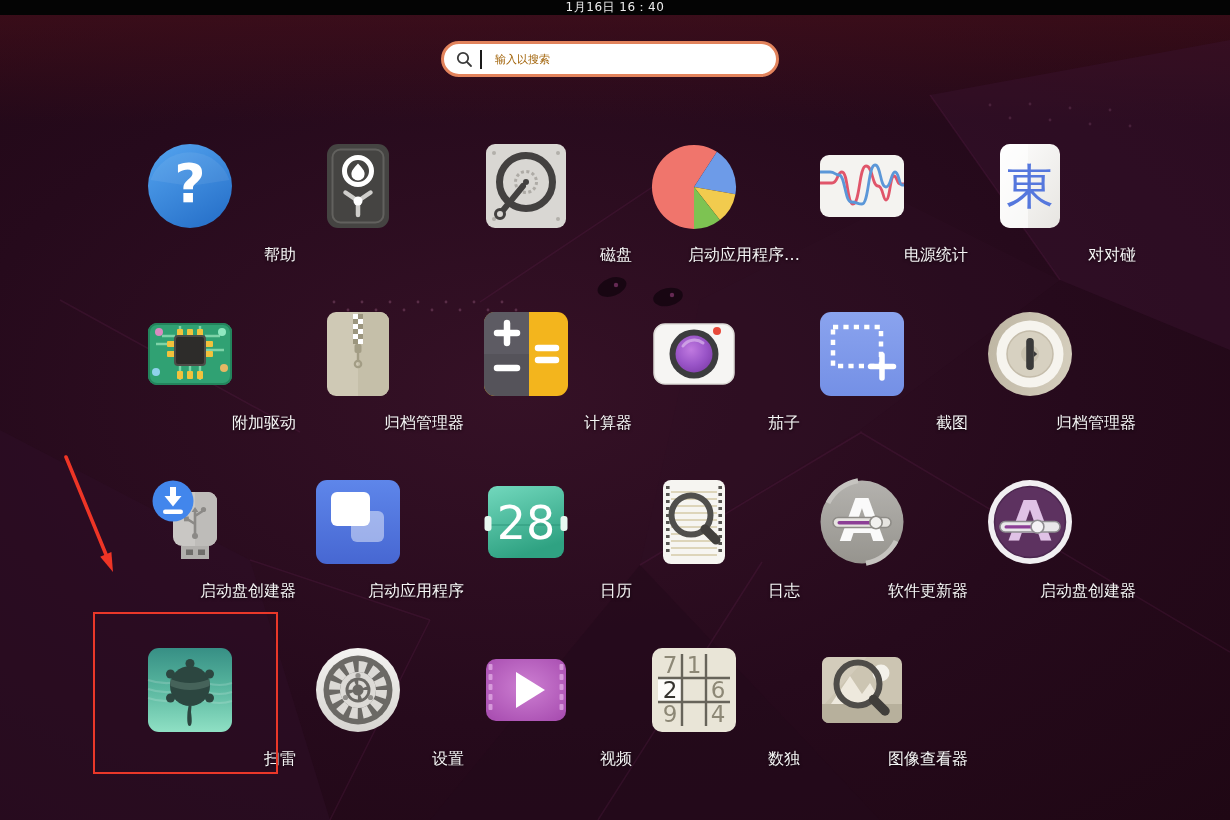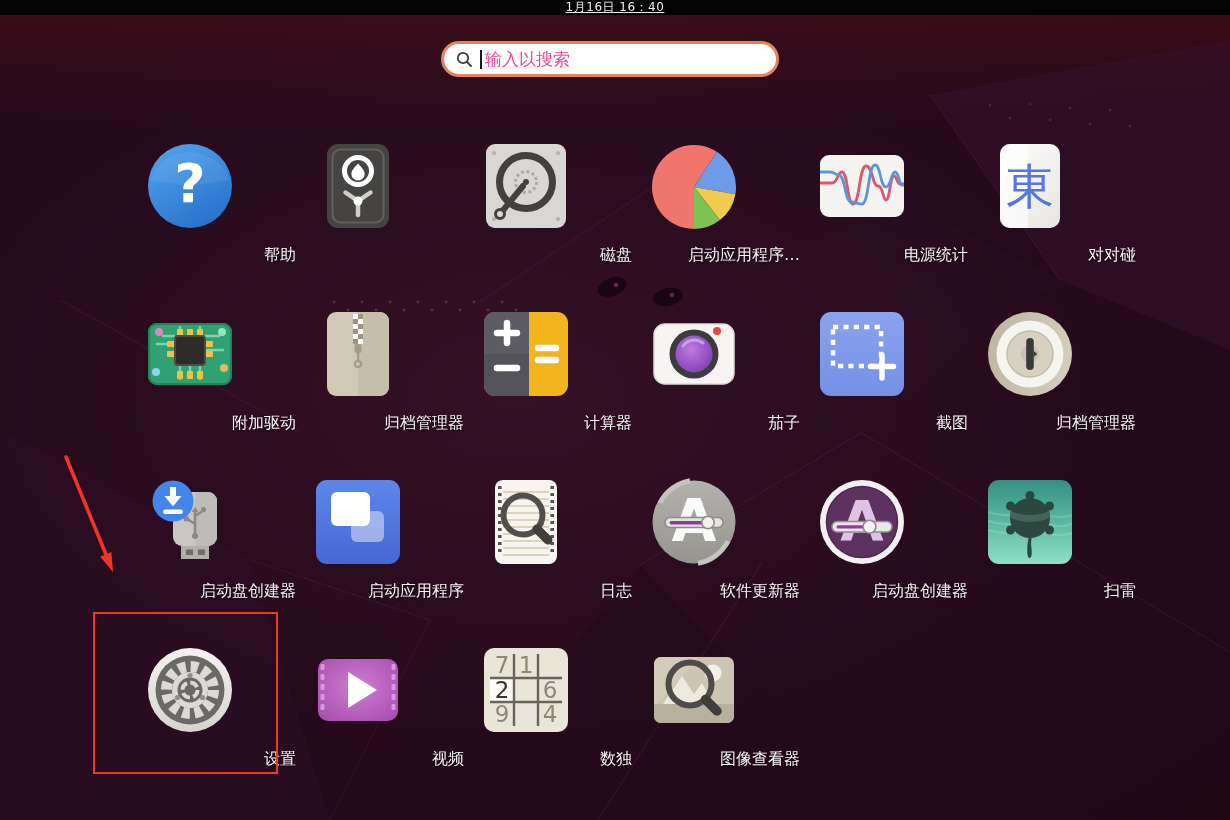--- a/index.html
+++ b/index.html
@@ -2,26 +2,26 @@
 <html><head>
 <meta charset="utf-8">
 <style>
   html,body{margin:0;padding:0;background:#000;}
   .screen{position:relative;width:1230px;height:820px;overflow:hidden;
     background:radial-gradient(ellipse at 42% 48%, #351126 0%, #260a1c 55%, #1f0714 100%);
     font-family:"DejaVu Sans","Liberation Sans",sans-serif;}
   .wallpaper{position:absolute;left:0;top:0;width:1230px;height:820px;z-index:0;}
   .topbar{position:absolute;top:0;left:0;width:100%;height:15px;background:#040404;
     display:flex;align-items:center;justify-content:center;z-index:4;}
-  .clock{color:#ededed;font-size:12px;letter-spacing:.5px;text-decoration:underline;}
+  .clock{color:#ededed;font-size:12px;letter-spacing:.5px;}
   .search{position:absolute;left:441px;top:41px;width:338px;height:36px;box-sizing:border-box;
     background:#ffffff;border:3px solid #e2835c;border-radius:18px;display:flex;align-items:center;
     padding-left:12px;z-index:3;}
   .search .caret{width:2px;height:19px;background:#1a1a1a;margin-left:7px;}
-  .search .placeholder{color:#ec4899;font-size:17px;margin-left:3px;}
+  .search .placeholder{color:#a16207;font-size:11px;margin-left:13px;}
   .grid{position:absolute;left:106px;top:134px;display:grid;
     grid-template-columns:repeat(6,168px);grid-auto-rows:168px;z-index:2;}
   .cell{position:relative;width:168px;height:168px;}
   .icon{position:absolute;left:40px;top:8px;width:88px;height:88px;}
   .icon svg{width:88px;height:88px;display:block;}
   .label{position:absolute;top:111px;left:-22px;right:-22px;text-align:right;color:#f5f5f5;
     font-size:16px;text-shadow:0 1px 3px rgba(0,0,0,.65);white-space:nowrap;}
   .hl-rect{position:absolute;left:93px;top:612px;width:185px;height:162px;box-sizing:border-box;
     border:2px solid #ea3829;z-index:5;}
   .arrow{position:absolute;left:0;top:0;z-index:6;pointer-events:none;}
@@ -345,20 +345,38 @@
             <rect x="2" y="2" width="84" height="84" rx="11" fill="url(#sa-g)"></rect>
             <rect x="37" y="33" width="33" height="31" rx="6" fill="#ffffff" opacity="0.45"></rect>
             <rect x="17" y="14" width="39" height="34" rx="6" fill="#ffffff"></rect>
           </svg>
         </div>
         <div class="label">启动应用程序</div>
       </div>
       <div class="cell">
         <div class="icon">
           <svg viewBox="0 0 88 88">
+            <defs>
+              <linearGradient id="ca-g" x1="0" y1="0" x2="0.35" y2="1">
+                <stop offset="0" stop-color="#72d8bd"></stop>
+                <stop offset="1" stop-color="#2fa282"></stop>
+              </linearGradient>
+            </defs>
+            <rect x="6" y="8" width="76" height="72" rx="9" fill="url(#ca-g)"></rect>
+            <path d="M6 47 h76" stroke="#2b9478" stroke-width="1.5" opacity="0.6"></path>
+            <rect x="2.5" y="38" width="7" height="15" rx="3" fill="#e8f8f1"></rect>
+            <rect x="78.5" y="38" width="7" height="15" rx="3" fill="#e8f8f1"></rect>
+            <text x="44" y="61" text-anchor="middle" font-size="46" fill="#ffffff" font-family="&quot;DejaVu Sans&quot;,sans-serif">28</text>
+          </svg>
+        </div>
+        <div class="label">日历</div>
+      </div>
+      <div class="cell">
+        <div class="icon">
+          <svg viewBox="0 0 88 88">
             <rect x="13" y="2" width="62" height="84" rx="8" fill="#f6f5f1"></rect>
             <g stroke="#ddd5ba" stroke-width="2">
               <path d="M21 14 h46 M21 21 h46 M21 28 h46 M21 35 h46 M21 42 h46 M21 49 h46 M21 56 h46 M21 63 h46 M21 70 h46 M21 77 h46"></path>
             </g>
             <g fill="#55534f">
               <rect x="16" y="8" width="3.6" height="3"></rect>
               <rect x="16" y="15" width="3.6" height="3"></rect>
               <rect x="16" y="22" width="3.6" height="3"></rect>
               <rect x="16" y="29" width="3.6" height="3"></rect>
               <rect x="16" y="36" width="3.6" height="3"></rect>

